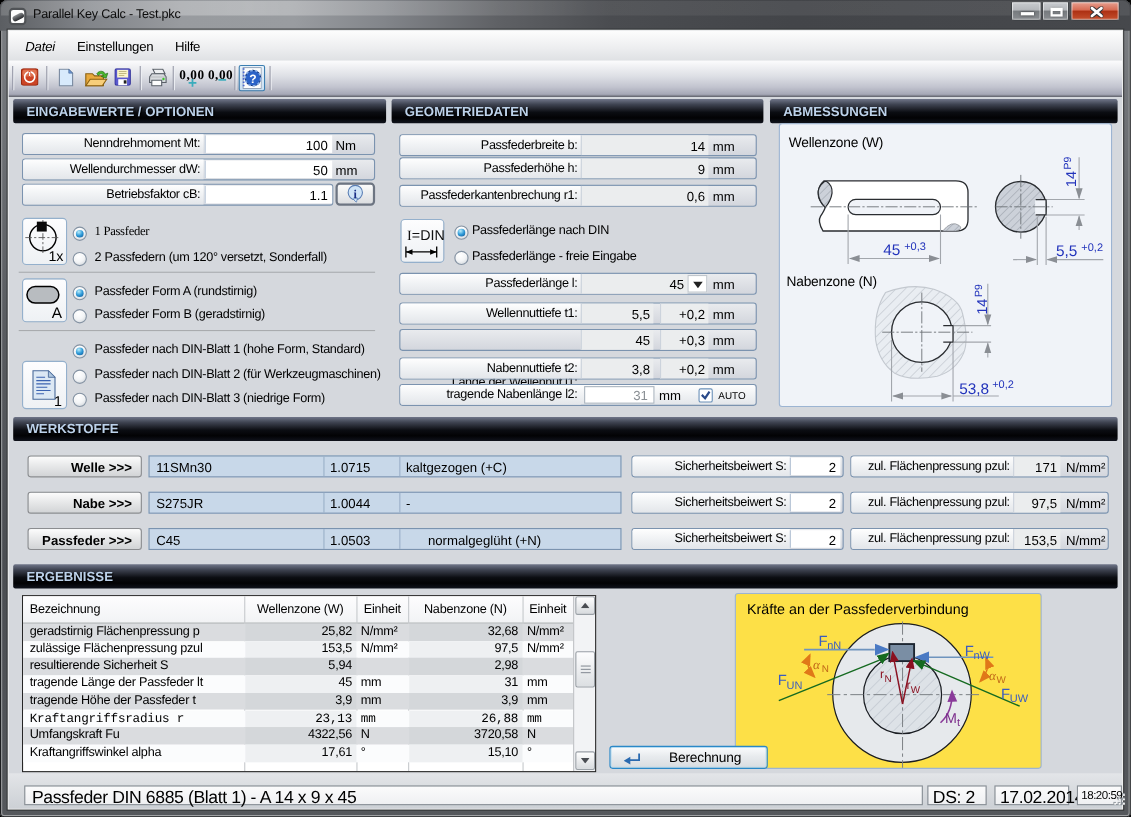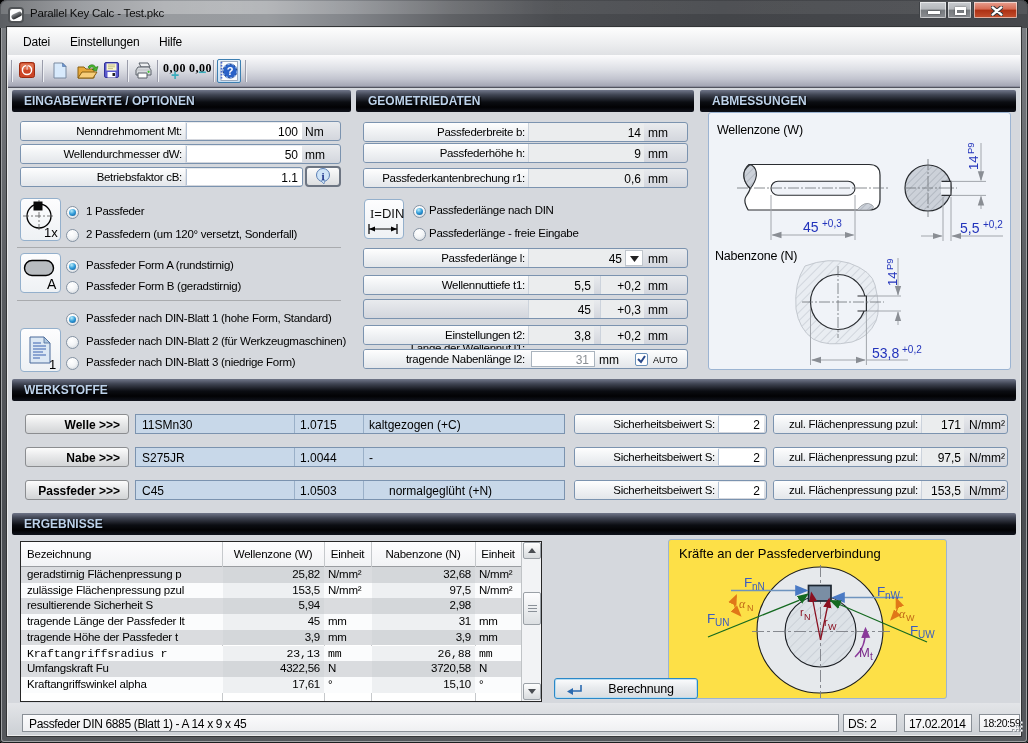--- a/index.html
+++ b/index.html
@@ -63,21 +63,21 @@
 .wmat { position:absolute; height:20px; border:1px solid #7b93af; background:#c8d8e9; font-size:12px; }
 .wmat span { position:absolute; top:3px; }
 
 #rtable { position:absolute; left:12px; top:453px; width:522px; height:161px; background:#fff; border:1px solid #262626; overflow:hidden; }
 .trow { position:absolute; left:0; width:500px; }
 .tcell { position:absolute; top:0; bottom:0; font-size:11.5px; letter-spacing:-0.22px; padding-top:1px; }
 
 #statusbar { position:absolute; left:0; top:675px; width:1012px; height:32px;
   background:linear-gradient(#e3e5e8,#ccd0d5); }
 
-.sfield { position:absolute; top:11px; height:18px; letter-spacing:-0.35px; background:linear-gradient(#fbfbfc,#eff0f2); border:1px solid #898f96; font-size:12px; padding-top:2px; }
+.sfield { position:absolute; top:11px; height:18px; letter-spacing:-0.35px; background:linear-gradient(#fbfbfc,#eff0f2); border:1px solid #898f96; font-size:16px; padding-top:2px; }
 </style>
 </head>
 <body>
 <div id="frame"></div>
 <div id="titlebar">
   <div id="title-icon"></div>
   <div id="title-text">Parallel Key Calc - Test.pkc</div>
   <div class="capbtn" id="btn-min">
       <div class="inner"></div>
       <div class="glyph"></div>
@@ -89,21 +89,21 @@
   <div class="capbtn" id="btn-close">
       <div class="inner"></div>
       <svg class="glyph" style="position:absolute;left:17px;top:4px;" width="11" height="9" viewBox="0 0 11 9">
         <path d="M1.5 1.2L9.5 7.8M9.5 1.2L1.5 7.8" stroke="#33363a" stroke-width="4" stroke-linecap="round"></path>
         <path d="M1.5 1.2L9.5 7.8M9.5 1.2L1.5 7.8" stroke="#fff" stroke-width="2.2" stroke-linecap="round"></path>
       </svg>
     </div>
 </div>
 <div id="client">
   <div id="menubar">
-    <div class="menuitem" style="left:15px;">Datei</div>
+    <div class="menuitem" style="left:15px;font-style:italic;">Datei</div>
     <div class="menuitem" style="left:62px;">Einstellungen</div>
     <div class="menuitem" style="left:151px;">Hilfe</div>
   </div>
   <div id="toolbar">
     <div class="tsep" style="left:3px;"></div>
     <div class="tsep" style="left:34px;"></div>
     <div class="tsep" style="left:119px;"></div>
     <div class="tsep" style="left:149px;"></div>
     <div class="tsep" style="left:205px;"></div>
     <div class="tsep" style="left:237px;"></div>
@@ -178,21 +178,21 @@
     </div>
     <div class="icobox" style="left:12px;top:110px;width:41px;height:43px;">
       <svg width="39" height="41" viewBox="0 0 39 41">
         <circle cx="18" cy="17" r="12" fill="none" stroke="#000" stroke-width="1.3"></circle>
         <path d="M2 17h32M18 1v32" stroke="#555" stroke-width=".8" stroke-dasharray="6 2 2 2"></path>
         <rect x="12.5" y="2.5" width="9" height="9" fill="#0a0a0a"></rect>
       </svg>
       <div class="abs" style="left:23px;top:26px;font-size:13px;">1x</div>
     </div>
     <div class="radio sel" style="left:58px;top:118px;"></div>
-    <div class="rtext" style="left:78px;top:117px;">1 Passfeder</div>
+    <div class="rtext" style="left:78px;top:117px;font-family:Liberation Serif, serif;">1 Passfeder</div>
     <div class="radio" style="left:58px;top:141px;"></div>
     <div class="rtext" style="left:78px;top:140px;">2 Passfedern (um 120° versetzt, Sonderfall)</div>
     <div class="sep" style="left:9px;top:159px;width:324px;"></div>
     <div class="icobox" style="left:12px;top:165px;width:41px;height:40px;">
       <svg width="39" height="38" viewBox="0 0 39 38">
         <rect x="3.5" y="6.5" width="29" height="15" rx="7.5" fill="#b8bcc0" stroke="#000" stroke-width="1.4"></rect>
       </svg>
       <div class="abs" style="left:26px;top:22px;font-size:14px;">A</div>
     </div>
     <div class="radio sel" style="left:58px;top:172px;"></div>
@@ -257,21 +257,21 @@
       <div class="rval" style="left:236px;width:44px;">+0,2</div>
       <div class="runit" style="left:284px;">mm</div>
     </div>
     <div class="row" style="left:355px;top:211px;width:325px;">
       <div class="rlbl" style="left:0;width:164px;margin-top:39px;">Länge der Wellennut l1:</div>
       <div class="rval" style="left:164px;width:66px;">45</div>
       <div class="rval" style="left:236px;width:44px;">+0,3</div>
       <div class="runit" style="left:284px;">mm</div>
     </div>
     <div class="row" style="left:355px;top:237px;width:325px;">
-      <div class="rlbl" style="left:0;width:164px;">Einstellungen t2:</div>
+      <div class="rlbl" style="left:0;width:164px;">Nabennuttiefe t2:</div>
       <div class="rval" style="left:164px;width:66px;">3,8</div>
       <div class="rval" style="left:236px;width:44px;">+0,2</div>
       <div class="runit" style="left:284px;">mm</div>
     </div>
     <div class="row" style="left:355px;top:261px;width:325px;background:linear-gradient(#fefefe,#f1f3f5 45%,#e3e6ea);">
       <div class="rlbl" style="left:0;width:164px;">tragende Nabenlänge l2:</div>
       <div class="abs" style="left:167px;top:1px;width:64px;height:16px;background:#fff;border:1px solid #aab4be;color:#8a8f94;text-align:right;padding:1px 5px 0 0;">31</div>
       <div class="runit" style="left:235px;">mm</div>
       <div class="abs" style="left:271px;top:3px;width:13px;height:13px;background:#fff;border:1px solid #6a90b8;border-radius:2px;">
         <svg width="11" height="11" viewBox="0 0 11 11">

